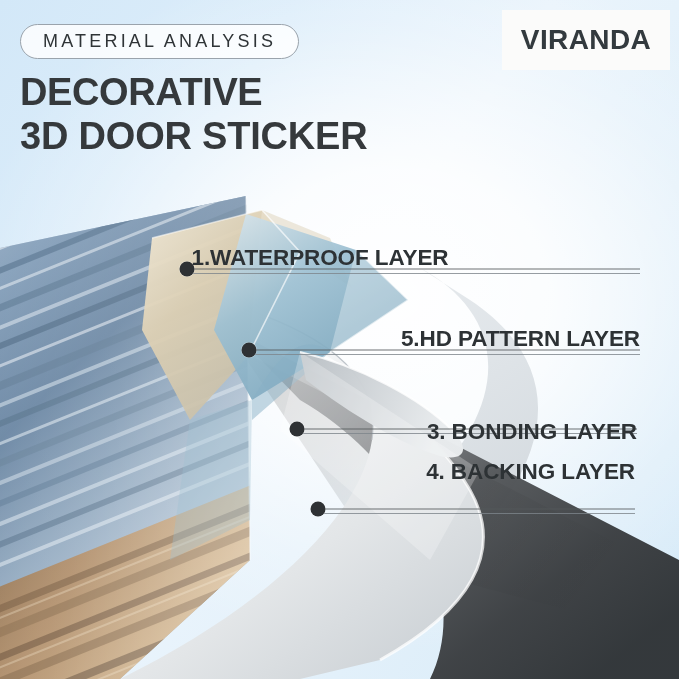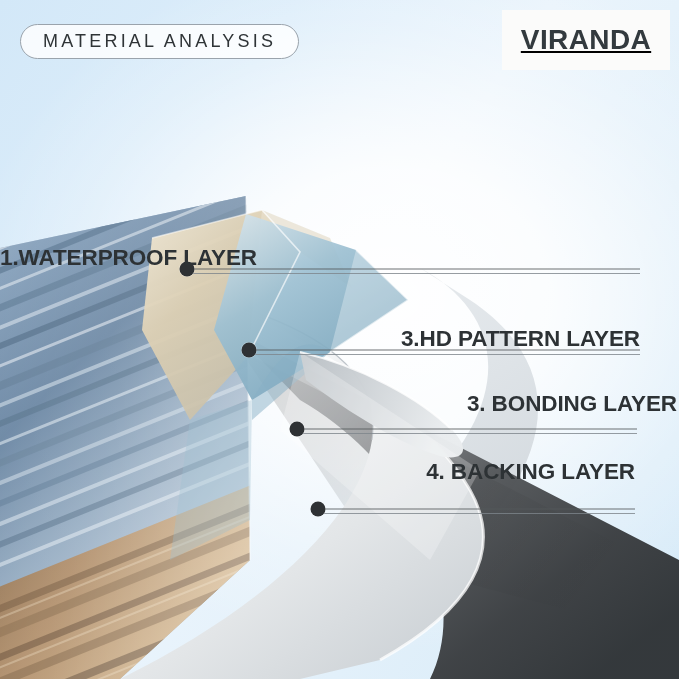--- a/index.html
+++ b/index.html
@@ -28,21 +28,21 @@
   .headline{
     position:absolute;left:20px;top:70px;
     font-size:38px;font-weight:700;line-height:1.16;
     letter-spacing:-0.4px;color:#35393c;white-space:nowrap;
   }
   .headline .l2{letter-spacing:-0.2px;}
 
   .brandbox{
     position:absolute;left:502px;top:10px;width:168px;height:60px;
     background:#fbfbfa;
-    display:flex;align-items:center;justify-content:center;text-decoration:underline;
+    display:flex;align-items:center;justify-content:center;
   }
   .brandbox span{
     font-size:28px;font-weight:700;letter-spacing:0.4px;color:#333a3e;
   }
 
   
   #art{position:absolute;left:0;top:0;width:679px;height:679px;}
 
   
   .callout{position:absolute;height:0;}
@@ -236,43 +236,47 @@
                C 470,448 466,462 440,456
                C 404,446 350,414 306,380 Z" fill="url(#backingEdge)" opacity="0.98"></path>
       <path d="M 300,352 C 360,366 420,398 452,430" fill="none" stroke="#ffffff" stroke-width="2" opacity="0.8"></path>
 
       <path d="M 300,352 L 480,470 L 430,560 L 280,430 Z" fill="#ffffff" opacity="0.25"></path>
     </g>
   </svg>
 
   <div class="badge">MATERIAL ANALYSIS</div>
 
+  <div class="headline">
+    <div class="l1">DECORATIVE</div>
+    <div class="l2">3D DOOR STICKER</div>
+  </div>
 
   <div class="brandbox">
     <span>VIRANDA</span>
   </div>
 
   <div id="callouts">
       <div class="callout">
         <div class="rule" style="left: 187px; top: 273px; width: 453px;"></div>
         <div class="leader" style="left: 192px; top: 269px; width: 448px; background: rgb(85, 89, 93);"></div>
         <div class="dot" style="left: 187px; top: 269px; background: rgb(46, 49, 52);"></div>
-        <div class="lbl" style="left: 0px; top: 271px; width: 640px; text-align: left; color: rgb(45, 50, 53);">1.WATERPROOF LAYER</div>
+        <div class="lbl" style="left: 0px; top: 271px; width: 640px; text-align: center; color: rgb(45, 50, 53);">1.WATERPROOF LAYER</div>
       </div>
       <div class="callout">
         <div class="rule" style="left: 249px; top: 354px; width: 391px;"></div>
         <div class="leader" style="left: 254px; top: 350px; width: 386px; background: rgb(85, 89, 93);"></div>
         <div class="dot" style="left: 249px; top: 350px; background: rgb(46, 49, 52);"></div>
-        <div class="lbl" style="left: 0px; top: 352px; width: 640px; text-align: right; color: rgb(45, 50, 53);">3.HD PATTERN LAYER</div>
+        <div class="lbl" style="left: 0px; top: 352px; width: 640px; text-align: right; color: rgb(45, 50, 53);">5.HD PATTERN LAYER</div>
       </div>
       <div class="callout">
         <div class="rule" style="left: 297px; top: 433px; width: 340px;"></div>
         <div class="leader" style="left: 302px; top: 429px; width: 335px; background: rgb(85, 89, 93);"></div>
         <div class="dot" style="left: 297px; top: 429px; background: rgb(46, 49, 52);"></div>
-        <div class="lbl" style="left: 0px; top: 417px; width: 637px; text-align: right; color: rgb(45, 50, 53); padding-left: 40px;">3. BONDING LAYER</div>
+        <div class="lbl" style="left: 0px; top: 445px; width: 637px; text-align: right; color: rgb(45, 50, 53);">3. BONDING LAYER</div>
       </div>
       <div class="callout">
         <div class="rule" style="left: 318px; top: 513px; width: 317px;"></div>
         <div class="leader" style="left: 323px; top: 509px; width: 312px; background: rgb(85, 89, 93);"></div>
         <div class="dot" style="left: 318px; top: 509px; background: rgb(46, 49, 52);"></div>
         <div class="lbl" style="left: 0px; top: 485px; width: 635px; text-align: right; color: rgb(45, 50, 53);">4. BACKING LAYER</div>
       </div>
     </div>
 
 </div>

